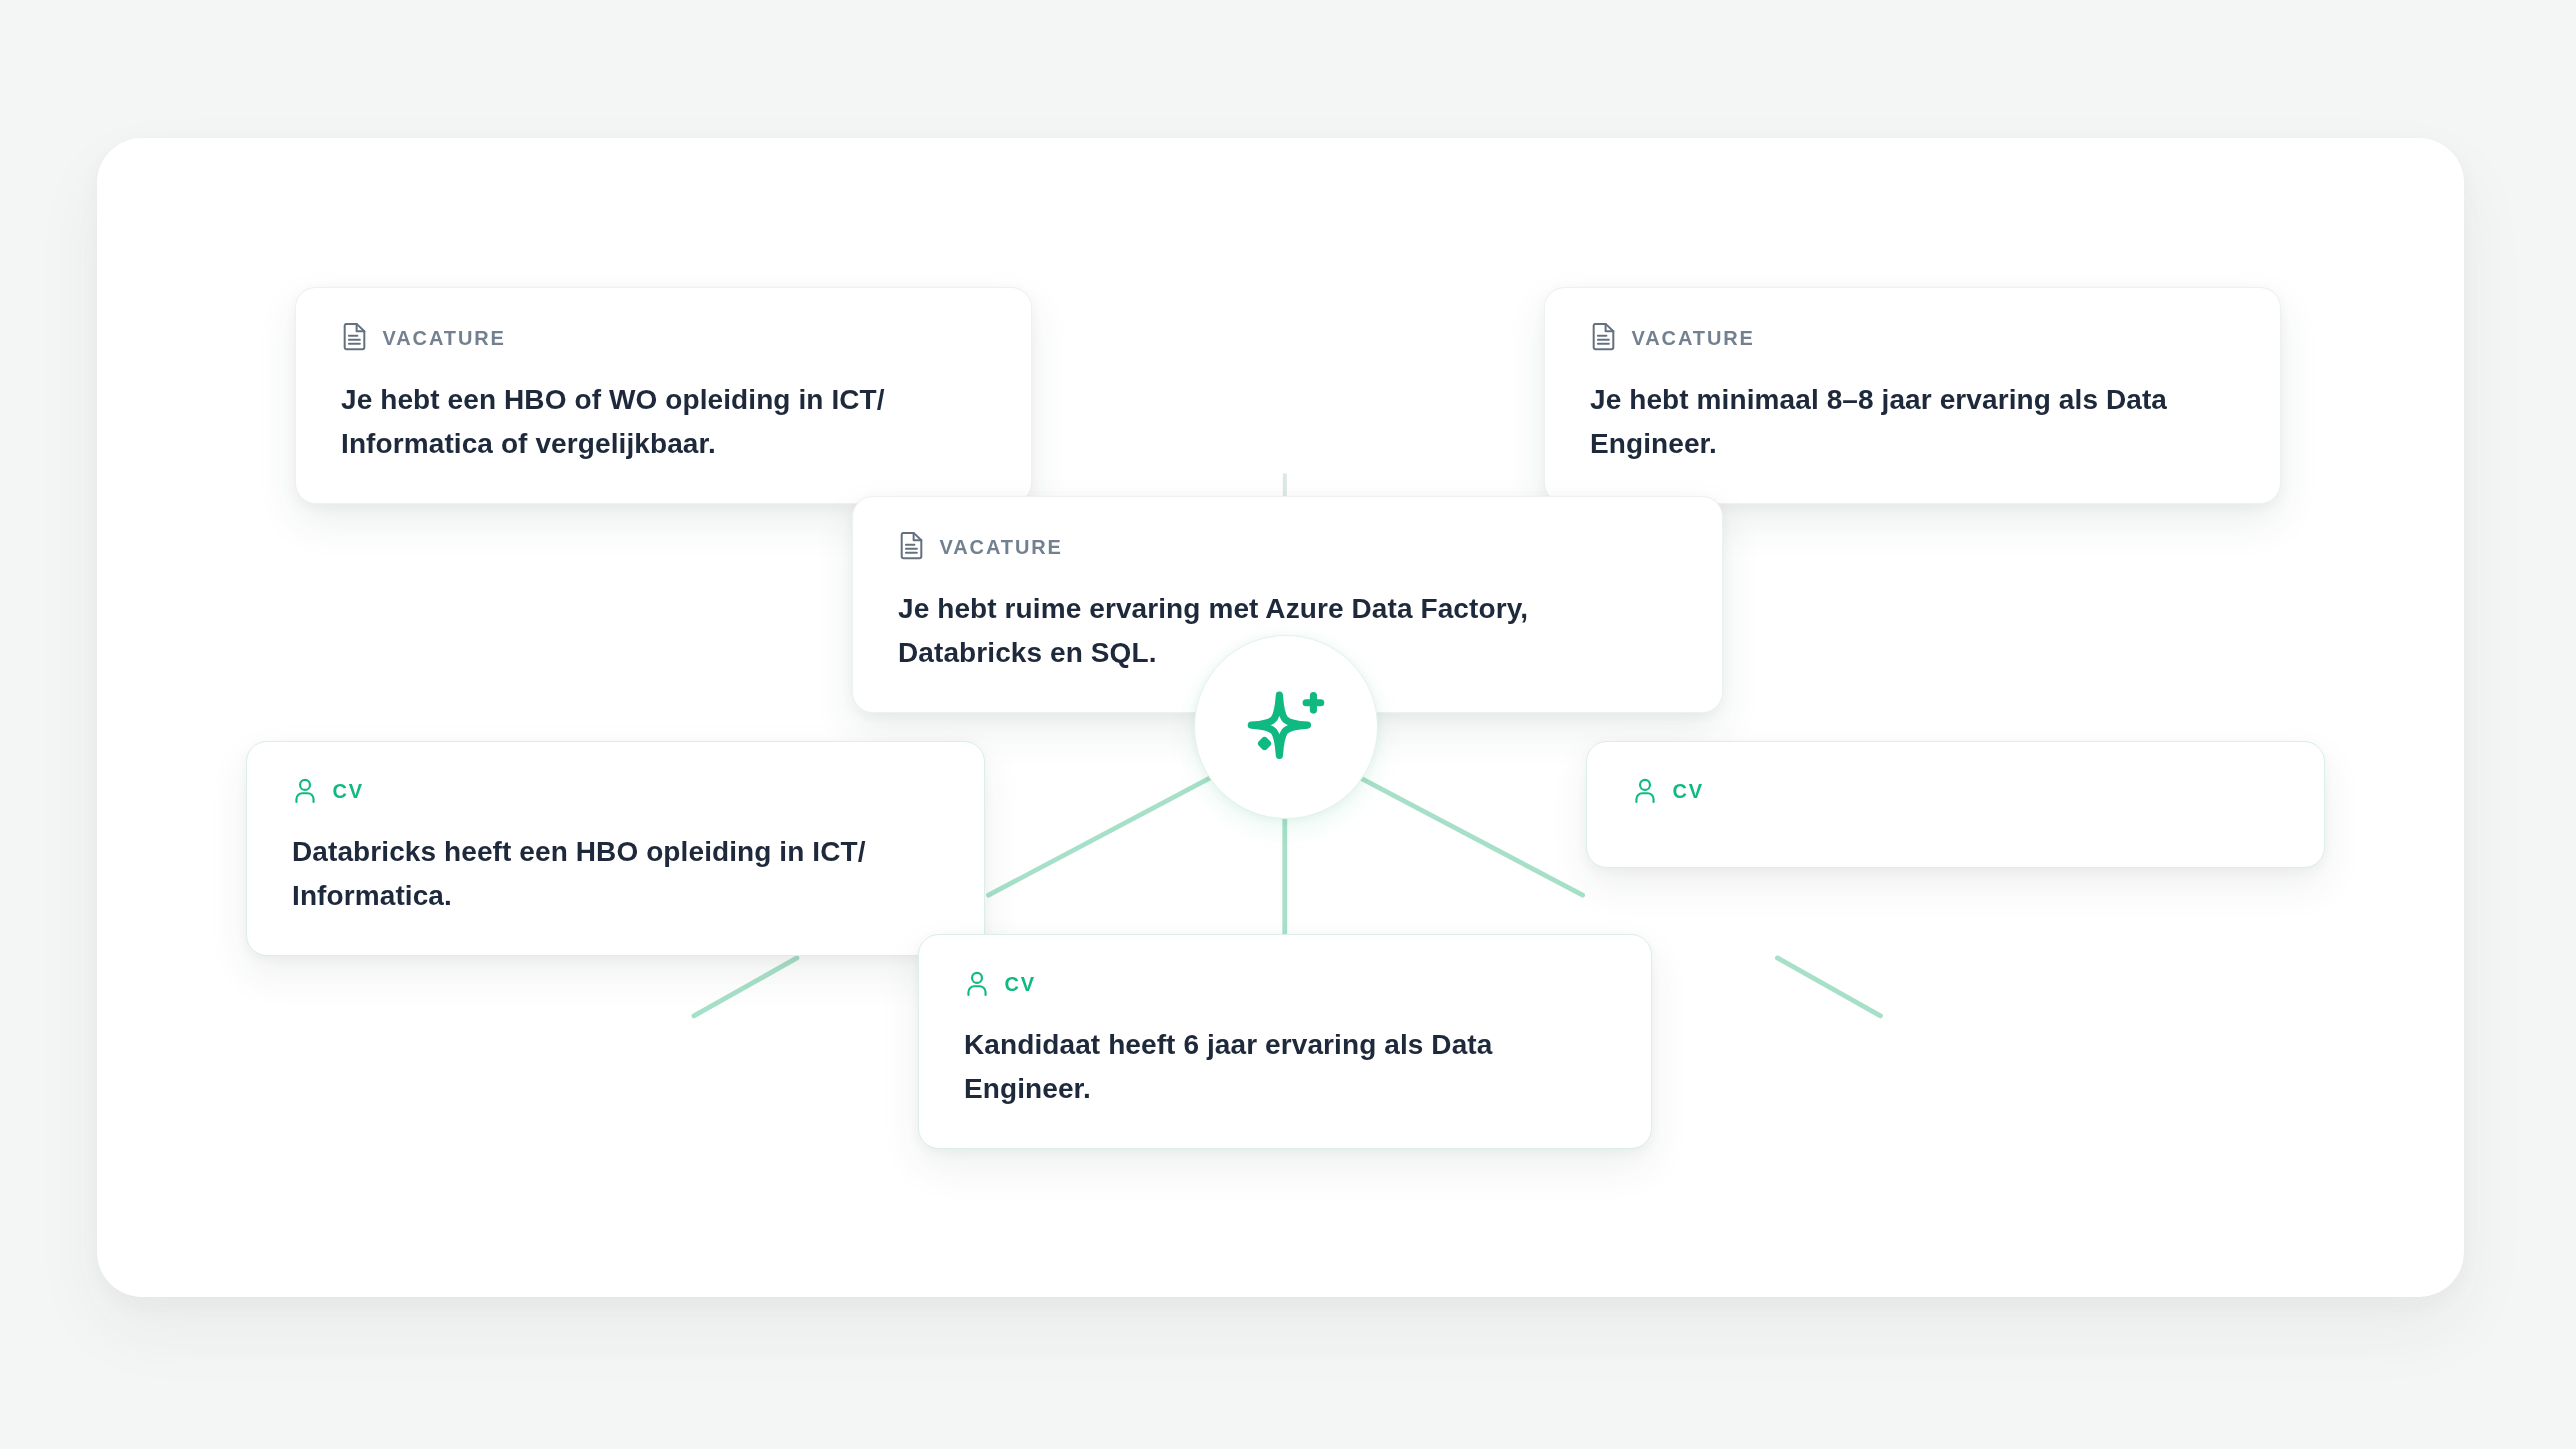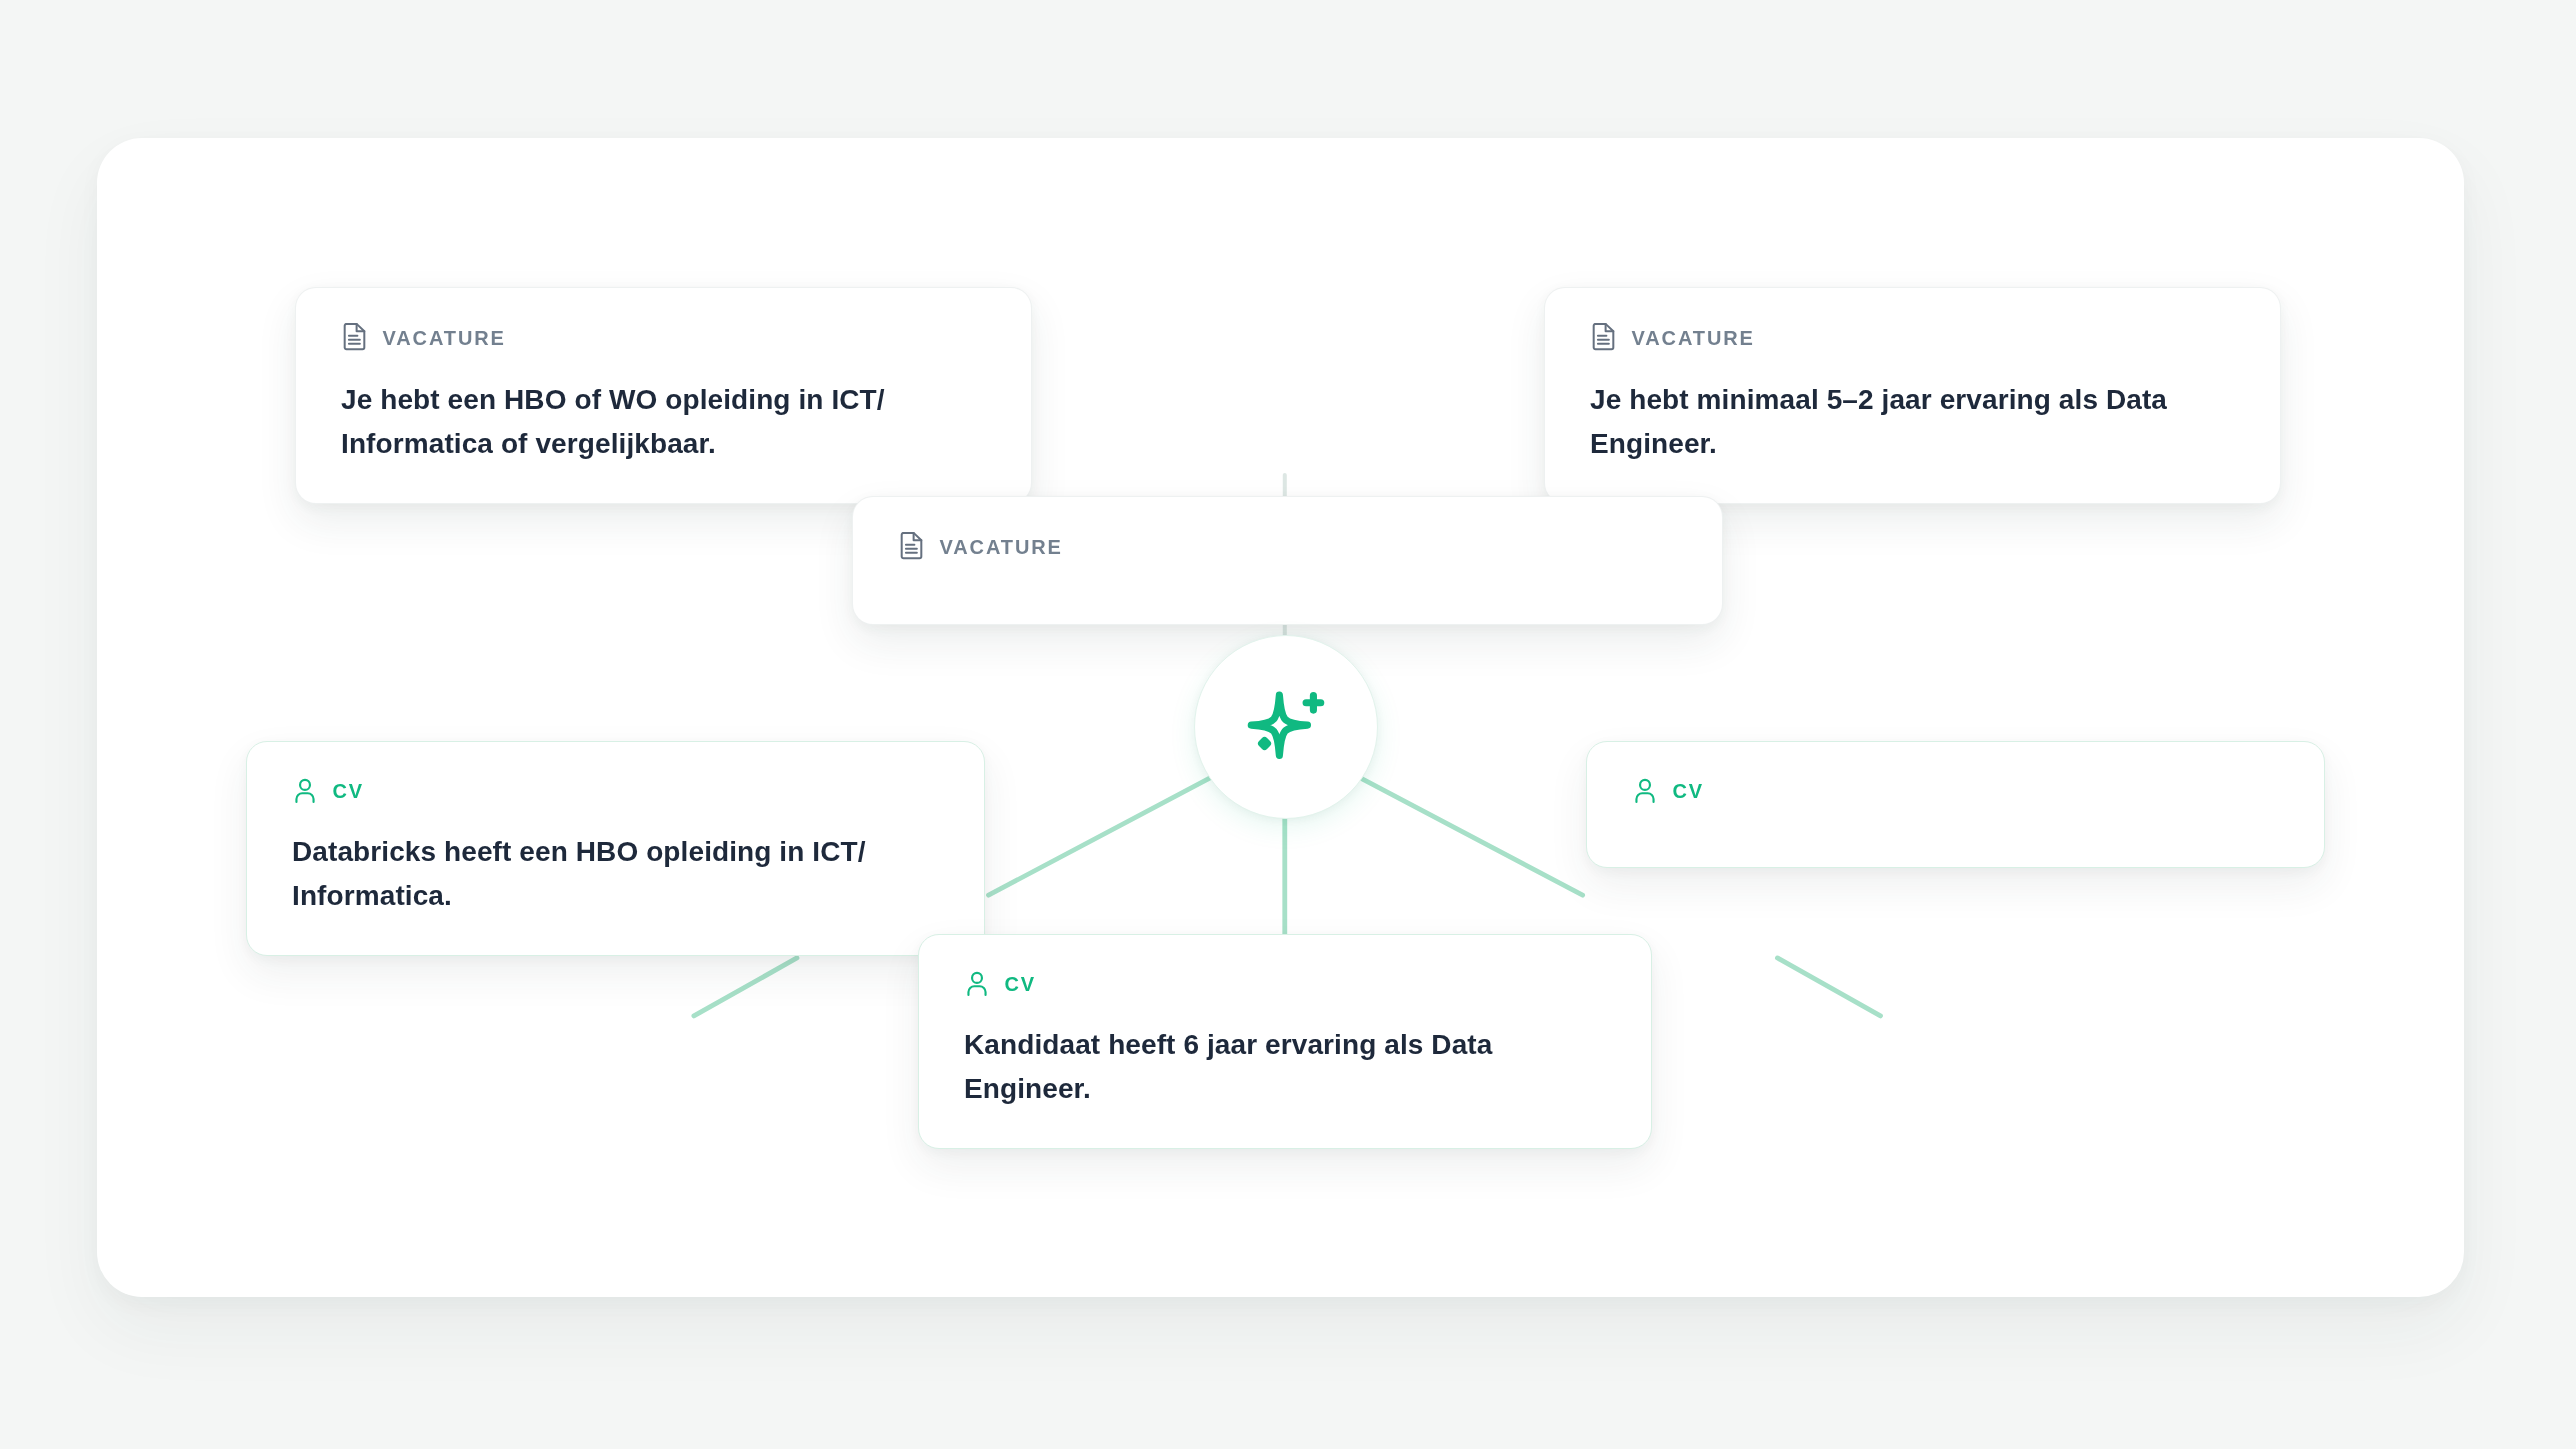--- a/index.html
+++ b/index.html
@@ -157,34 +157,35 @@
     <div class="card-head">
       <span class="icon">
         <svg width="27" height="29" viewBox="0 0 24 26" fill="none" stroke="#65707f" stroke-width="1.8" stroke-linecap="round" stroke-linejoin="round">
           <path d="M3.2 2.4a1.6 1.6 0 0 1 1.6-1.6h9.1l6.9 6.6v14.6a1.6 1.6 0 0 1-1.6 1.6H4.8a1.6 1.6 0 0 1-1.6-1.6z"></path>
           <path d="M13.9 0.9v6.4h6.9"></path>
           <path d="M7 11.5h7.6M7 15.1h9.8M7 18.7h9.8"></path>
         </svg>
       </span>
       <span class="kicker">VACATURE</span>
     </div>
-    <div class="body-text">Je hebt minimaal 5–2 jaar ervaring als Data Engineer.</div>
+    <div class="body-text">Je hebt minimaal 8–8 jaar ervaring als Data Engineer.</div>
   </div>
 
   <div class="card vacature" id="card-vac-center">
     <div class="card-head">
       <span class="icon">
         <svg width="27" height="29" viewBox="0 0 24 26" fill="none" stroke="#65707f" stroke-width="1.8" stroke-linecap="round" stroke-linejoin="round">
           <path d="M3.2 2.4a1.6 1.6 0 0 1 1.6-1.6h9.1l6.9 6.6v14.6a1.6 1.6 0 0 1-1.6 1.6H4.8a1.6 1.6 0 0 1-1.6-1.6z"></path>
           <path d="M13.9 0.9v6.4h6.9"></path>
           <path d="M7 11.5h7.6M7 15.1h9.8M7 18.7h9.8"></path>
         </svg>
       </span>
       <span class="kicker">VACATURE</span>
     </div>
+    <div class="body-text">Je hebt ruime ervaring met Azure Data Factory, Databricks en SQL.</div>
   </div>
 
   <div class="card cv" id="card-cv-left">
     <div class="card-head">
       <span class="icon">
         <svg width="26" height="27" viewBox="0 0 22 24" fill="none" stroke="#10b981" stroke-width="1.9" stroke-linecap="round" stroke-linejoin="round">
           <circle cx="11" cy="7" r="4.4"></circle>
           <path d="M3.4 22.2v-2.6a5.2 5.2 0 0 1 5.2-5.2h4.8a5.2 5.2 0 0 1 5.2 5.2v2.6"></path>
         </svg>
       </span>

